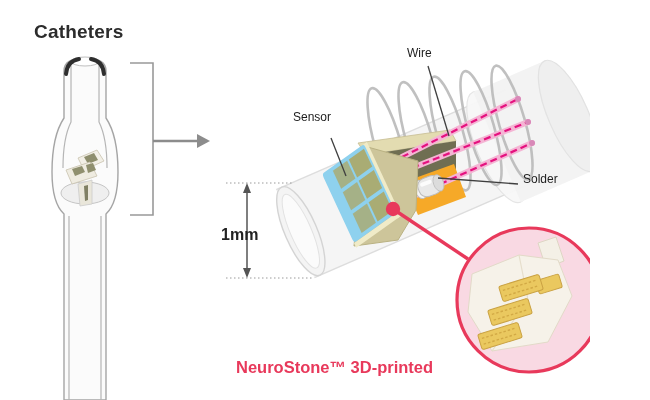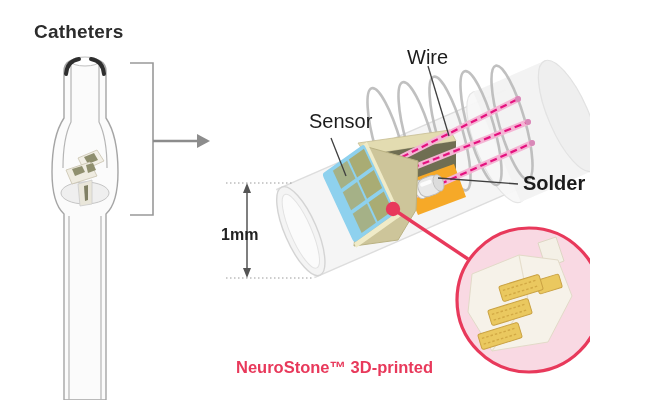--- a/index.html
+++ b/index.html
@@ -5,21 +5,21 @@
   :root{
     --accent:#e8395b; --wire-core:#e5117f; --wire-casing:#f4b5d4;
     --sensor-blue:#8ed1ee; --sensor-cell:#a9ac74; --wedge:#cdc59a; --rail:#e3dcb1;
     --orange:#f6a928; --gold:#eac85f; --circle-fill:#f9d9e3; --coil:#b9b9b9;
     --label:#1c1c1c; --title:#2c2c2c;
   }
   html,body{margin:0;padding:0;background:#ffffff;}
   .stage{position:relative;width:590px;height:400px;background:#ffffff;overflow:hidden;
          font-family:"Liberation Sans",sans-serif;}
   .stage svg{position:absolute;left:0;top:0;}
-  .lbl{position:absolute;color:var(--label);font-size:20px;white-space:nowrap;}
+  .lbl{position:absolute;color:var(--label);font-size:12px;white-space:nowrap;}
   .title{position:absolute;left:34px;top:21px;color:var(--title);font-size:19px;font-weight:700;letter-spacing:.2px;}
   .dim{position:absolute;left:221px;top:226px;font-size:16px;font-weight:600;color:#222;}
   .note{position:absolute;left:236px;top:317px;color:var(--accent);font-size:16.5px;font-weight:700;line-height:22px;margin-top:39px;}
   
   .glass{fill:#fbfbfb;stroke:#a5a5a5;stroke-width:1.4;}
   .glassline{stroke:#b5b5b5;stroke-width:1.2;fill:none;}
   .tip{stroke:#2e2e2e;stroke-width:4;fill:none;stroke-linecap:round;}
   .bracket{stroke:#999;stroke-width:1.6;fill:none;}
   .arrow{stroke:#8c8c8c;stroke-width:2.4;}
   .arrowhead{fill:#8c8c8c;stroke:none;}
@@ -180,20 +180,20 @@
     </g>
     <g transform="translate(500,336) rotate(-17)">
       <rect x="-21" y="-8" width="42" height="16" rx="2" class="gold"></rect>
       <line class="goldline" x1="-18" y1="-3" x2="18" y2="-3"></line>
       <line class="goldline" x1="-18" y1="3" x2="18" y2="3"></line>
     </g>
   </g>
 </svg>
 
   <div class="title">Catheters</div>
-  <div class="lbl" style="left:309px;top:110px;">Sensor</div>
+  <div class="lbl" style="left:293px;top:110px;">Sensor</div>
   <div class="lbl" style="left:407px;top:46px;">Wire</div>
-  <div class="lbl" style="left:523px;top:172px;font-weight:bold;">Solder</div>
+  <div class="lbl" style="left:523px;top:172px;">Solder</div>
   <div class="dim">1mm</div>
   <div class="note">
     <div>NeuroStone™ 3D-printed</div>
   </div>
 </div>
 
 </body></html>

